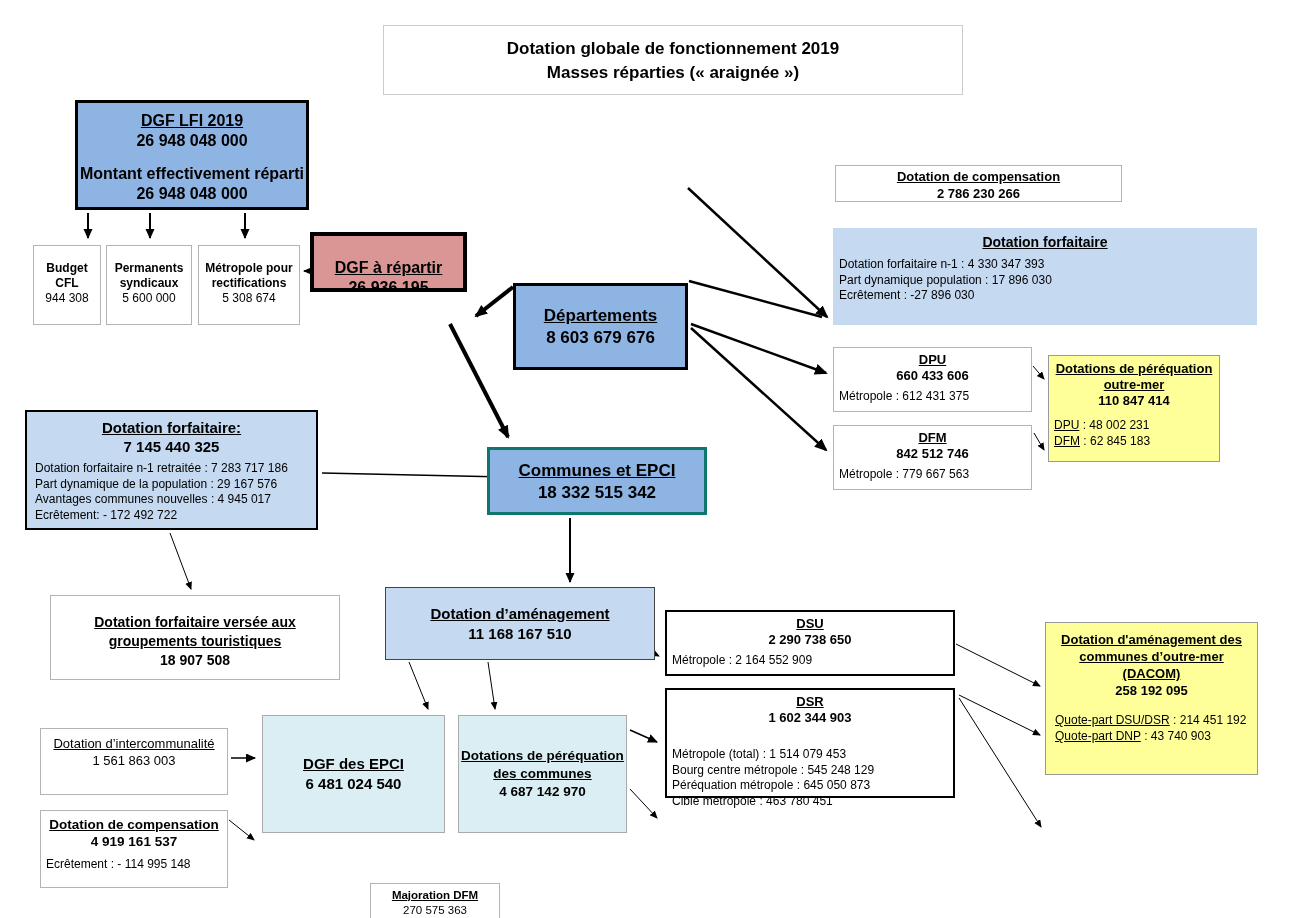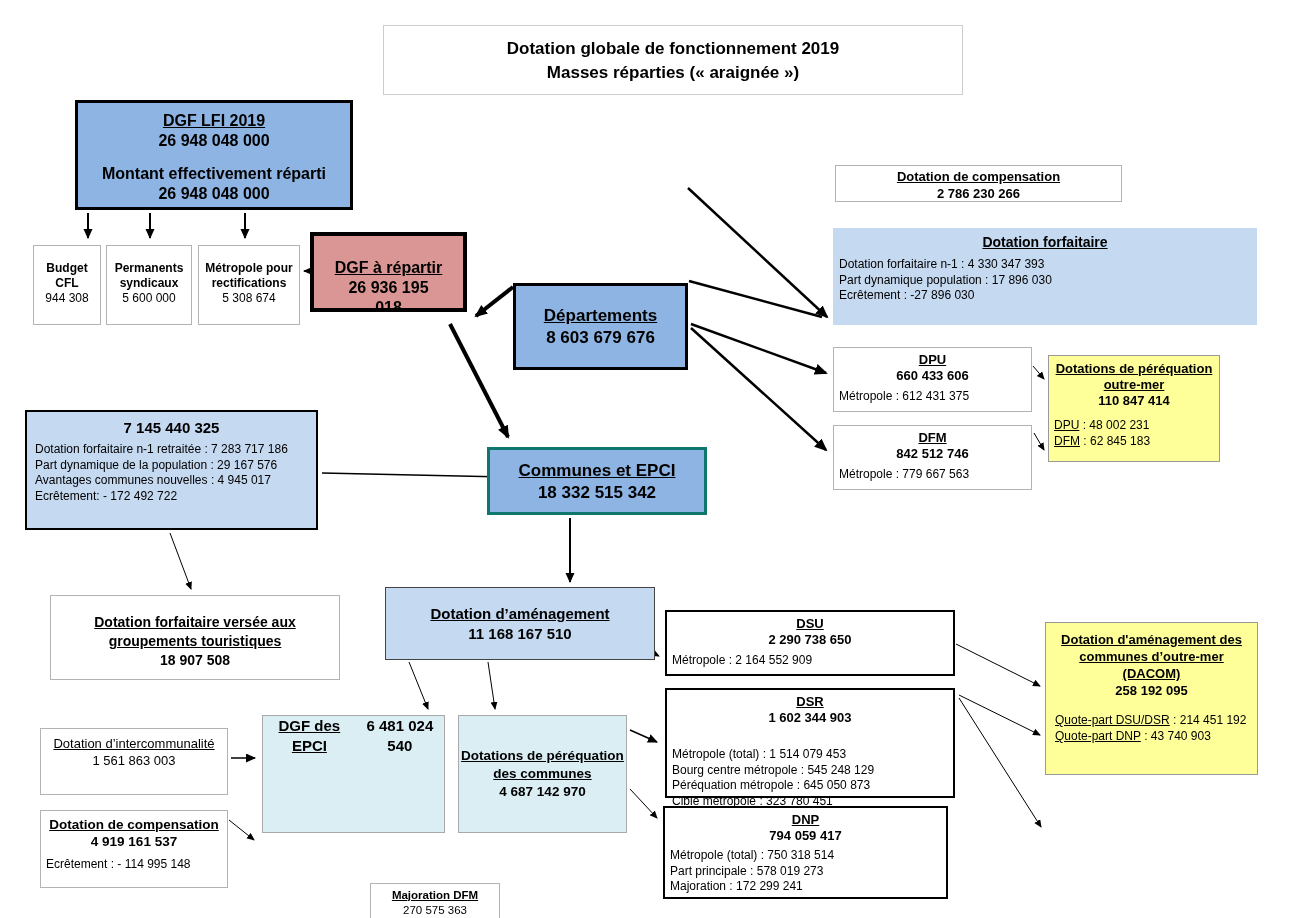--- a/index.html
+++ b/index.html
@@ -8,26 +8,26 @@
   .overlay{position:absolute;left:0;top:0;pointer-events:none;}
   .box{position:absolute;box-sizing:border-box;background:#fff;border:1px solid #b3b3b3;text-align:center;}
   .u{text-decoration:underline;}
   .bold{font-weight:bold;}
   .sp{height:13px;}
   .det{ text-align:left; }
   .det div{white-space:nowrap;}
 
   
   .b-title{left:383px;top:25px;width:580px;height:70px;border:1px solid #ccc;font-size:17px;font-weight:bold;line-height:24px;padding-top:11px;}
-  .b-dgflfi{left:75px;top:100px;width:278px;height:110px;background:#8EB4E3;border:3px solid #000;font-size:16px;font-weight:bold;line-height:20px;padding-top:8px;}
+  .b-dgflfi{left:75px;top:100px;width:234px;height:110px;background:#8EB4E3;border:3px solid #000;font-size:16px;font-weight:bold;line-height:20px;padding-top:8px;}
   .b-small{top:245px;height:80px;font-size:12px;line-height:15px;padding-top:15px;border:1px solid #b3b3b3;}
   .b-budget{left:33px;width:68px;}
   .b-perm{left:106px;width:86px;}
   .b-preciput{left:198px;width:102px;}
-  .b-repartir{left:310px;top:232px;width:157px;height:80px;background:#D99694;border:4px solid #000;font-size:16px;font-weight:bold;line-height:20px;padding-top:22px;overflow:hidden;}
+  .b-repartir{left:310px;top:232px;width:157px;height:60px;background:#D99694;border:4px solid #000;font-size:16px;font-weight:bold;line-height:20px;padding-top:22px;overflow:hidden;}
   .b-repartir .val{width:100px;margin:0 auto;}
   .b-dept{left:513px;top:283px;width:175px;height:87px;background:#8EB4E3;border:3px solid #000;font-size:17px;font-weight:bold;line-height:22px;padding-top:19px;}
   .b-communes{left:487px;top:447px;width:220px;height:68px;background:#8EB4E3;border:3px solid #0f766e;font-size:17px;font-weight:bold;line-height:22px;padding-top:10px;}
   .b-forfcom{left:25px;top:410px;width:293px;height:120px;background:#C5D9F1;border:2px solid #000;font-size:15px;line-height:19px;padding-top:6px;}
   .b-forfcom .det{font-size:12px;line-height:15.5px;padding-left:8px;margin-top:5px;font-weight:normal;}
   .b-compdept{left:835px;top:165px;width:287px;height:37px;font-size:13px;font-weight:bold;line-height:17px;padding-top:2px;}
   .b-forfdept{left:833px;top:228px;width:424px;height:97px;background:#C5D9F1;border:none;font-size:14px;line-height:18px;padding-top:5px;}
   .b-forfdept .det{font-size:12px;line-height:15.5px;padding-left:6px;margin-top:6px;}
   .b-info{font-size:13px;line-height:16px;padding-top:4px;}
   .b-info .det{font-size:12px;line-height:15px;padding-left:5px;margin-top:5px;}
@@ -38,21 +38,21 @@
   .b-group{left:50px;top:595px;width:290px;height:85px;font-size:14px;font-weight:bold;line-height:19px;padding-top:17px;}
   .b-amen{left:385px;top:587px;width:270px;height:73px;background:#C5D9F1;border:1.5px solid #444;font-size:15px;font-weight:bold;line-height:20px;padding-top:16px;}
   .b-dsu{left:665px;top:610px;width:290px;height:66px;border:2px solid #000;}
   .b-dsr{left:665px;top:688px;width:290px;height:110px;border:2px solid #000;}
   .b-dsr .det{line-height:15.5px;margin-top:21px;}
   .b-dnp{left:663px;top:806px;width:285px;height:93px;border:2px solid #000;}
   .b-dnp .det{line-height:15.5px;margin-top:4px;}
   .b-dacom{left:1045px;top:622px;width:213px;height:153px;background:#FFFF99;border:1px solid #999;font-size:13px;line-height:17px;padding:8px 9px 0 9px;}
   .b-dacom .det{font-size:12px;line-height:16px;padding-left:0;margin-top:0;}
   .b-inter{left:40px;top:728px;width:188px;height:67px;font-size:13px;font-weight:normal;line-height:17px;padding-top:6px;}
-  .b-dgfepci{left:262px;top:715px;width:183px;height:118px;background:#DAEEF3;border:1px solid #aaa;font-size:15px;font-weight:bold;line-height:20px;display:flex;flex-direction:row;justify-content:center;}
+  .b-dgfepci{left:262px;top:715px;width:183px;height:118px;background:#DAEEF3;border:1px solid #aaa;font-size:15px;font-weight:bold;line-height:20px;display:flex;flex-direction:column;justify-content:center;}
   .b-pereq{left:458px;top:715px;width:169px;height:118px;background:#DAEEF3;border:1px solid #aaa;font-size:13.5px;font-weight:bold;line-height:18px;display:flex;flex-direction:column;justify-content:center;}
   .b-compepci{left:40px;top:810px;width:188px;height:78px;font-size:13.5px;font-weight:bold;line-height:17px;padding-top:5px;}
   .b-compepci .det{font-size:12px;font-weight:normal;line-height:15px;padding-left:5px;margin-top:7px;}
   .b-majdfm{left:370px;top:883px;width:130px;height:40px;font-size:11.5px;line-height:15px;padding-top:4px;}
 </style>
 </head>
 <body>
 
 <div class="canvas">
 
@@ -129,20 +129,21 @@
   <div class="box b-dept">
     <div><span class="u">Départements</span></div>
     <div>8 603 679 676</div>
   </div>
   <div class="box b-communes">
     <div><span class="u">Communes et EPCI</span></div>
     <div>18 332 515 342</div>
   </div>
 
   <div class="box b-forfcom">
+    <div class="bold"><span class="u">Dotation forfaitaire:</span></div>
     <div class="bold">7 145 440 325</div>
     <div class="det">
       <div>Dotation forfaitaire n-1 retraitée : 7 283 717 186</div>
       <div>Part dynamique de la population : 29 167 576</div>
       <div>Avantages communes nouvelles : 4 945 017</div>
       <div>Ecrêtement: - 172 492 722</div>
     </div>
   </div>
 
   <div class="box b-compdept">
@@ -200,30 +201,21 @@
         <div>Métropole : 2 164 552 909</div>
       </div>
   </div>
   <div class="box b-info b-dsr">
     <div class="bold"><span class="u">DSR</span></div>
     <div class="bold">1 602 344 903</div>
     <div class="det">
       <div>Métropole (total) : 1 514 079 453</div>
       <div>Bourg centre métropole : 545 248 129</div>
       <div>Péréquation métropole : 645 050 873</div>
-      <div>Cible métropole : 323 780 451</div>
-    </div>
-  </div>
-  <div class="box b-info b-dnp">
-    <div class="bold"><span class="u">DNP</span></div>
-    <div class="bold">794 059 417</div>
-    <div class="det">
-      <div>Métropole (total) : 750 318 514</div>
-      <div>Part principale : 578 019 273</div>
-      <div>Majoration : 172 299 241</div>
+      <div>Cible métropole : 463 780 451</div>
     </div>
   </div>
 
   <div class="box b-dacom">
     <div class="bold"><span class="u">Dotation d'aménagement des communes d’outre-mer (DACOM)</span></div>
     <div class="bold">258 192 095</div>
     <div class="sp"></div>
     <div class="det">
       <div><span class="u">Quote-part DSU/DSR</span><span> : 214 451 192</span></div>
       <div><span class="u">Quote-part DNP</span><span> : 43 740 903</span></div>

